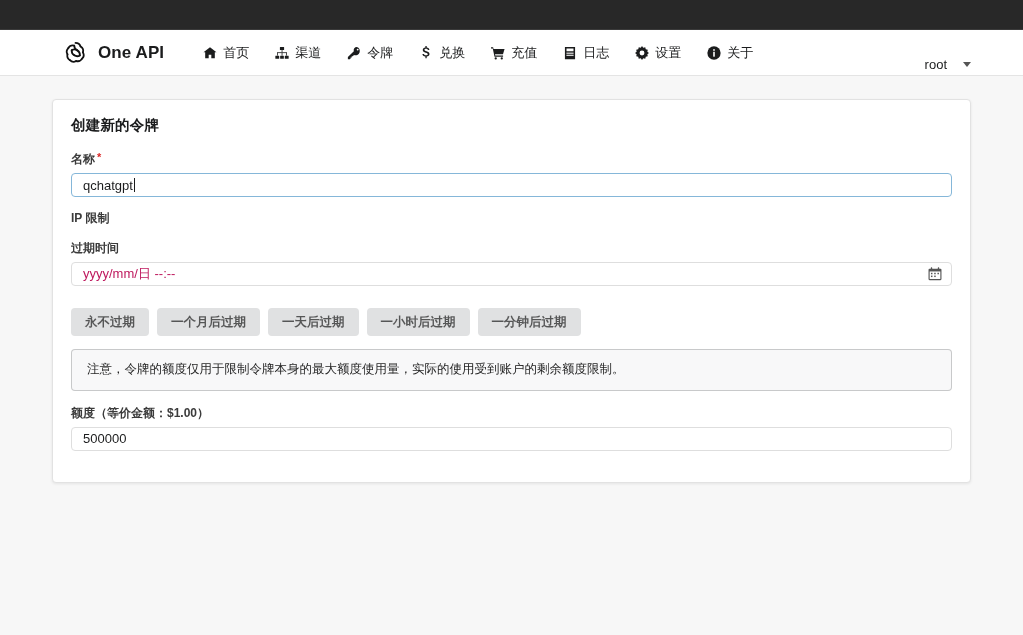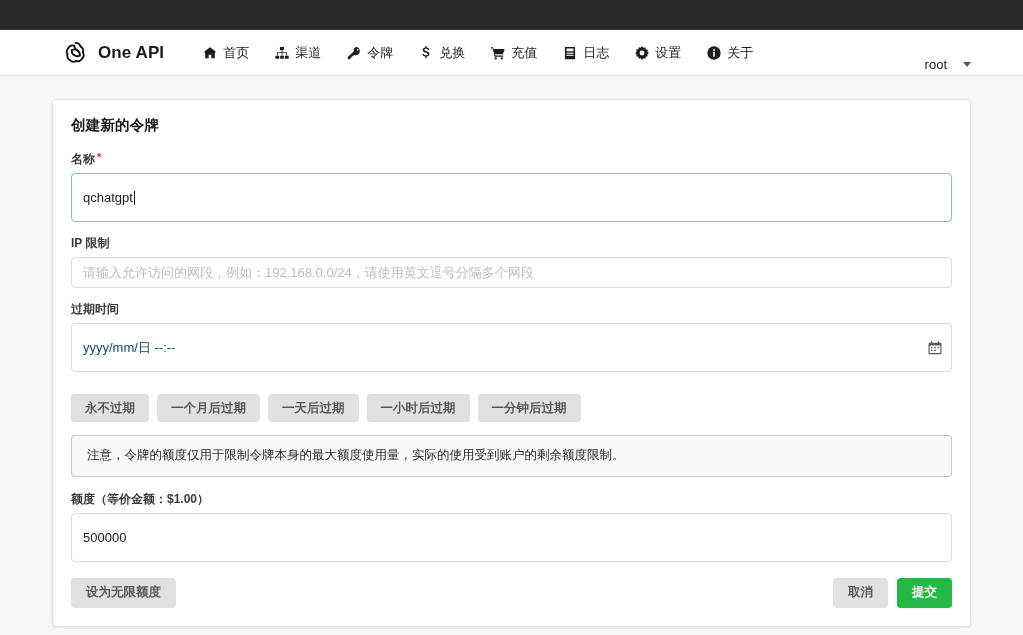--- a/index.html
+++ b/index.html
@@ -118,21 +118,21 @@
     padding: 0 11px;
     font-size: 13px;
     color: #1b1c1d;
     font-family: "Liberation Sans", "DejaVu Sans", sans-serif;
     outline: none;
   }
   .text-input::placeholder { color: #bdbdbd; }
 
   .fake-input {
     width: 100%;
-    height: 49px;
+    height: 24px;
     border: 1px solid #dedede;
     border-radius: 4px;
     background: #fff;
     padding: 0 11px;
     font-size: 13px;
     color: #1b1c1d;
     display: flex;
     align-items: center;
     position: relative;
     cursor: text;
@@ -357,30 +357,27 @@
         <div class="fake-input focused">
           <span>qchatgpt</span>
             <span class="caret-bar"></span>
         </div>
       </div>
     </div>
 
 
     <div class="field">
       <label class="field-label">IP 限制</label>
-      <div class="input-wrap">
-        <input class="text-input" type="text" placeholder="请输入允许访问的网段，例如：192.168.0.0/24，请使用英文逗号分隔多个网段" style="">
-      </div>
     </div>
 
     <div class="field">
       <label class="field-label">过期时间</label>
       <div class="input-wrap">
         <div class="fake-input">
-          <span style="color:#0c4a6e">yyyy/mm/日 --:--</span>
+          <span style="color:#be185d">yyyy/mm/日 --:--</span>
           <span class="cal-btn">
             <svg viewBox="0 0 16 16" width="14" height="14" fill="currentColor">
                 <rect x="0.6" y="2" width="14.8" height="13" rx="1.2"></rect>
                 <rect x="1.9" y="5.1" width="12.2" height="8.6" fill="#fff"></rect>
                 <rect x="3.2" y="0.4" width="1.6" height="3" rx=".6"></rect>
                 <rect x="11.2" y="0.4" width="1.6" height="3" rx=".6"></rect>
                 <rect x="3.4" y="6.6" width="1.7" height="1.7"></rect>
                 <rect x="7.1" y="6.6" width="1.7" height="1.7"></rect>
                 <rect x="10.8" y="6.6" width="1.7" height="1.7"></rect>
                 <rect x="3.4" y="9.8" width="1.7" height="1.7"></rect>
@@ -403,24 +400,16 @@
 
     <div class="field">
       <label class="field-label">额度（等价金额：$1.00）</label>
       <div class="input-wrap">
         <div class="fake-input">
           <span>500000</span>
         </div>
       </div>
     </div>
 
-    <div class="action-row">
-      <button class="btn btn-grey">设为无限额度</button>
-      <div class="spacer"></div>
-      <div class="right-btns">
-        <button class="btn btn-grey">取消</button>
-        <button class="btn btn-green">提交</button>
-      </div>
-    </div>
 
   </div>
 
 </div>
 
 </body></html>

